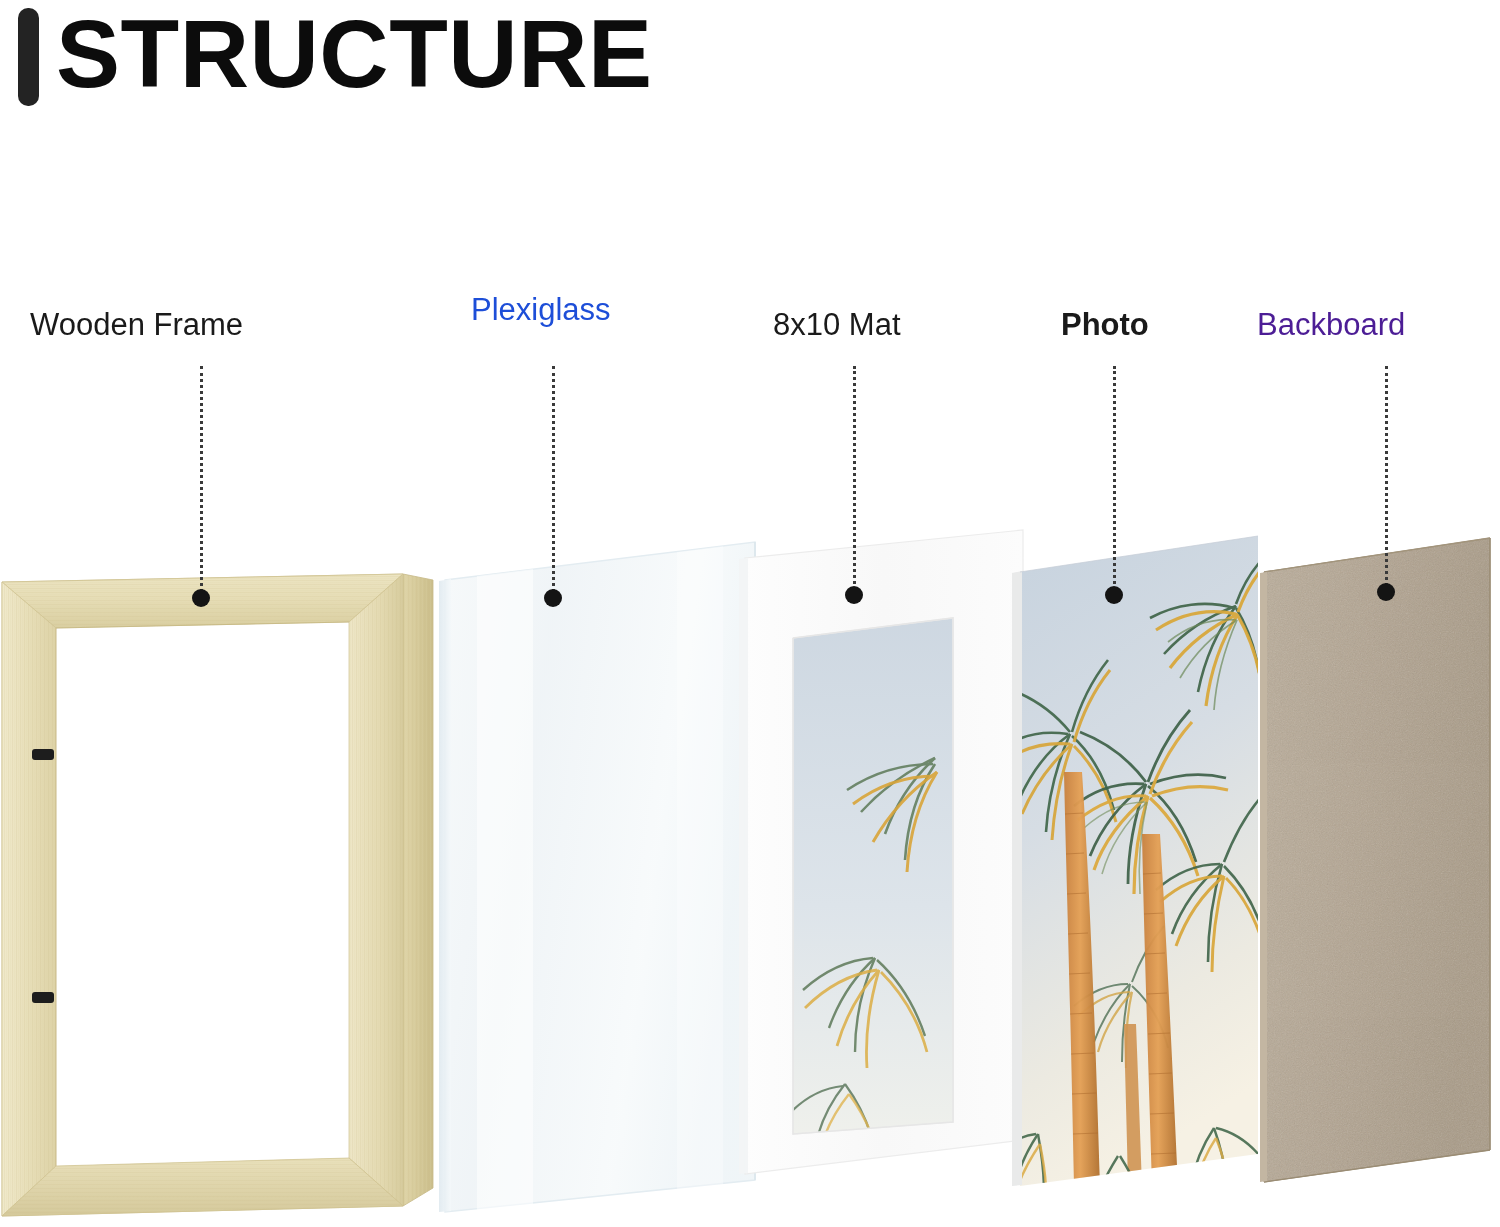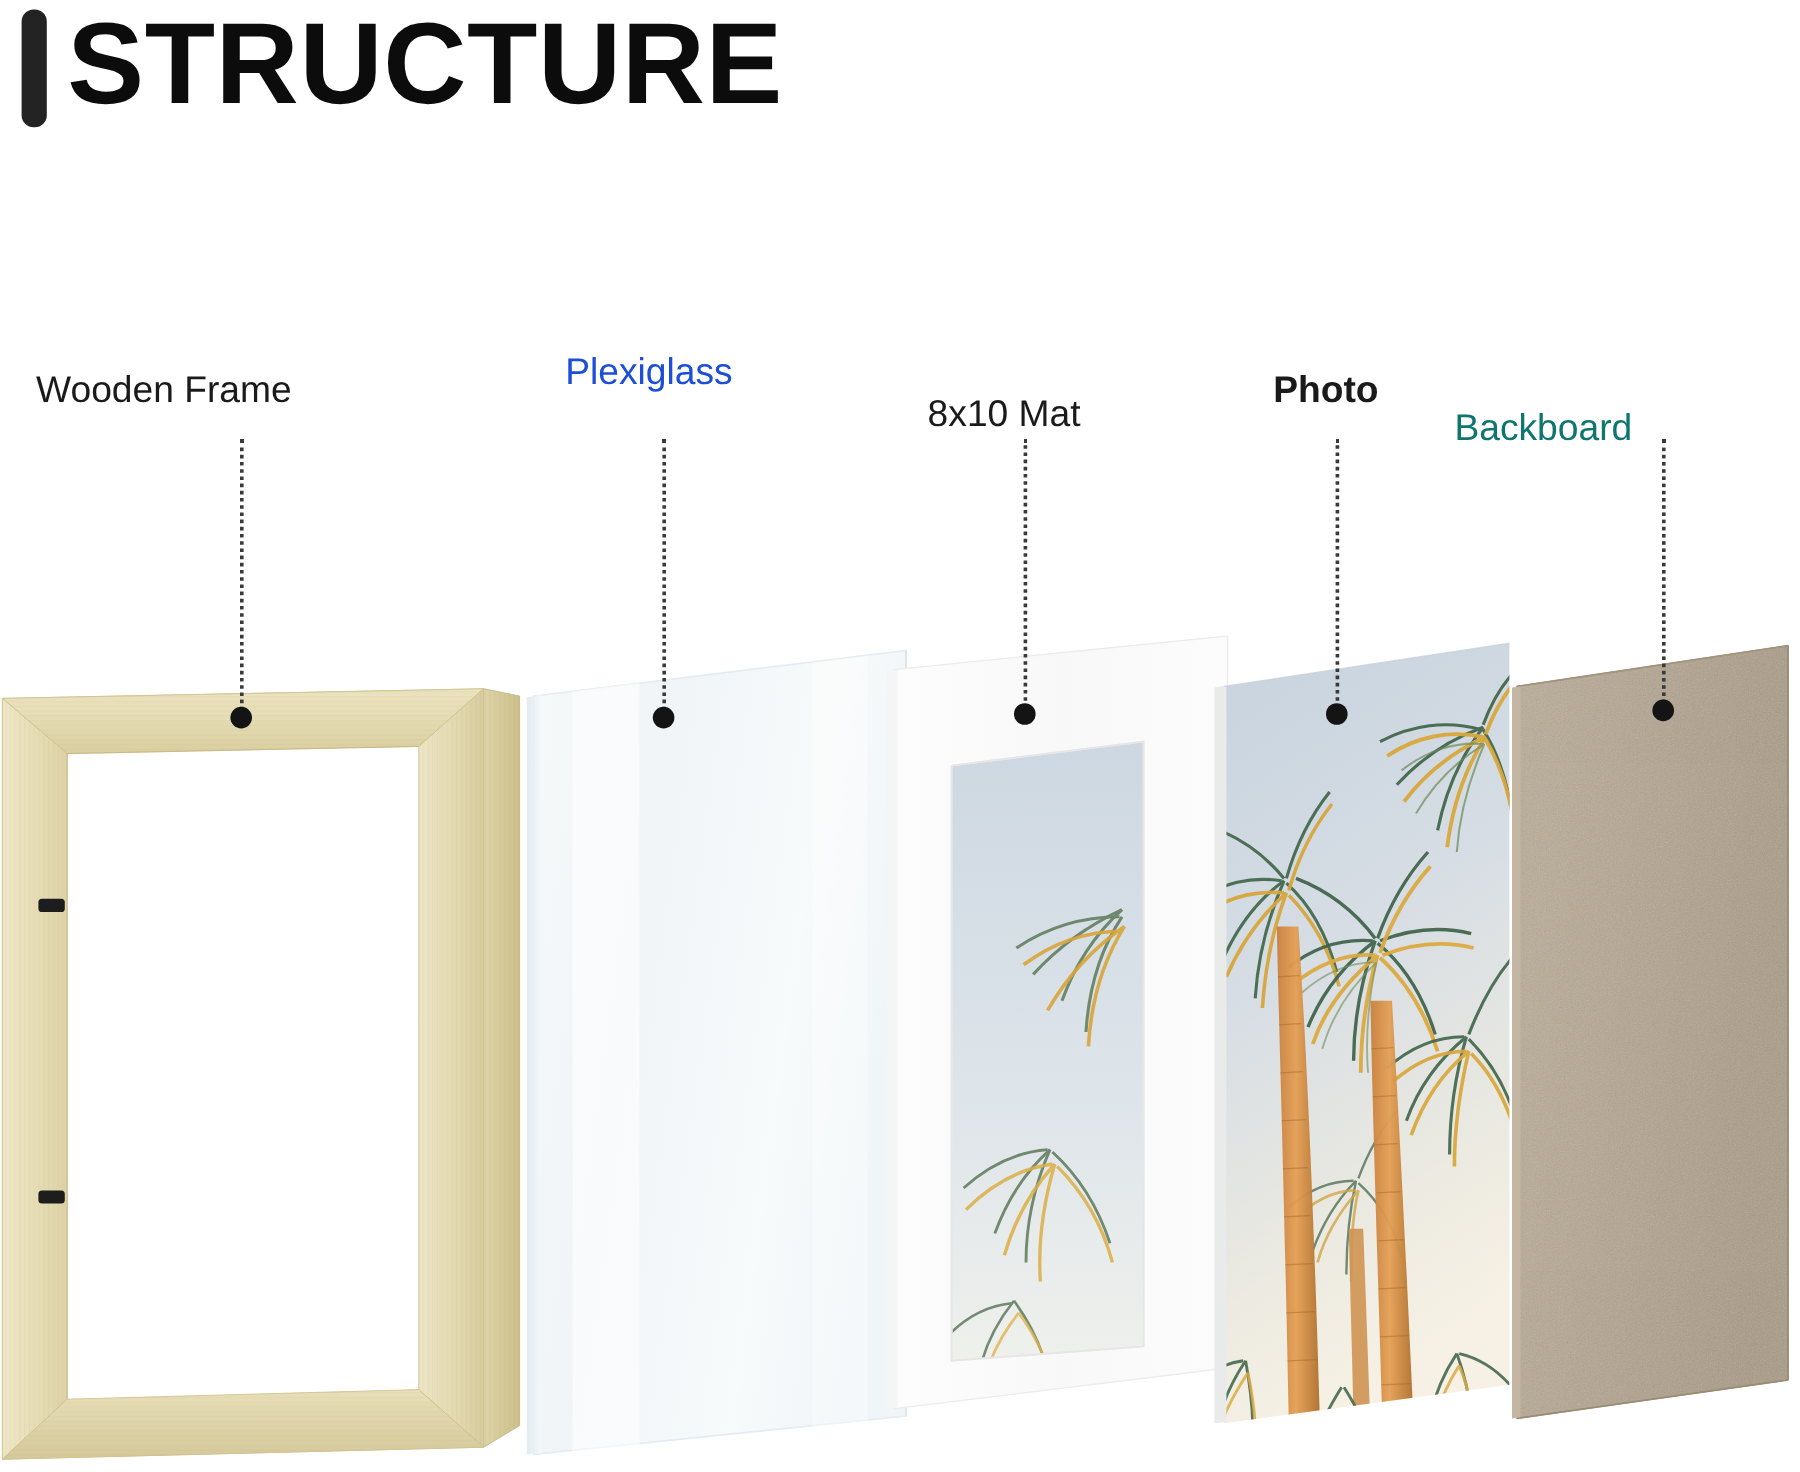--- a/index.html
+++ b/index.html
@@ -475,22 +475,22 @@
 
 </div>
 
 <div id="callout-layer">
     <div class="callout-label" style="left: 30px; top: 303px; color: rgb(26, 26, 26);">Wooden Frame</div>
     <div class="leader-line" style="left: 200px; top: 366px; height: 232px;"></div>
     <div class="leader-dot" style="left: 192px; top: 589px; background: rgb(20, 20, 20);"></div>
     <div class="callout-label" style="left: 471px; top: 288px; color: #1d4ed8;">Plexiglass</div>
     <div class="leader-line" style="left: 552px; top: 366px; height: 232px;"></div>
     <div class="leader-dot" style="left: 544px; top: 589px; background: rgb(20, 20, 20);"></div>
-    <div class="callout-label" style="left: 773px; top: 303px; color: rgb(26, 26, 26); margin-top: 20px;">8x10 Mat</div>
+    <div class="callout-label" style="left: 773px; top: 303px; color: rgb(26, 26, 26);">8x10 Mat</div>
     <div class="leader-line" style="left: 853px; top: 366px; height: 229px;"></div>
     <div class="leader-dot" style="left: 845px; top: 586px; background: rgb(20, 20, 20);"></div>
     <div class="callout-label" style="left: 1061px; top: 303px; color: rgb(26, 26, 26); font-weight: bold;">Photo</div>
     <div class="leader-line" style="left: 1113px; top: 366px; height: 229px;"></div>
     <div class="leader-dot" style="left: 1105px; top: 586px; background: rgb(20, 20, 20);"></div>
-    <div class="callout-label" style="left: 1212px; top: 303px; color: #0f766e; margin-top: 32px;">Backboard</div>
+    <div class="callout-label" style="left: 1257px; top: 303px; color: #4c1d95;">Backboard</div>
     <div class="leader-line" style="left: 1385px; top: 366px; height: 226px;"></div>
     <div class="leader-dot" style="left: 1377px; top: 583px; background: rgb(20, 20, 20);"></div>
   </div>
 
 </body></html>

